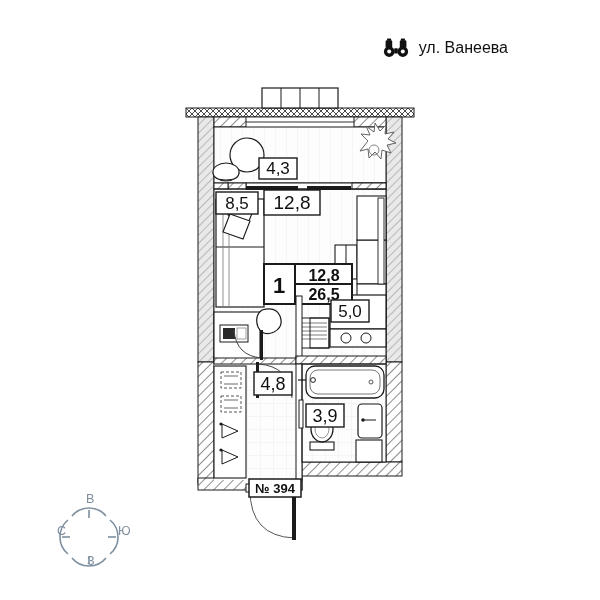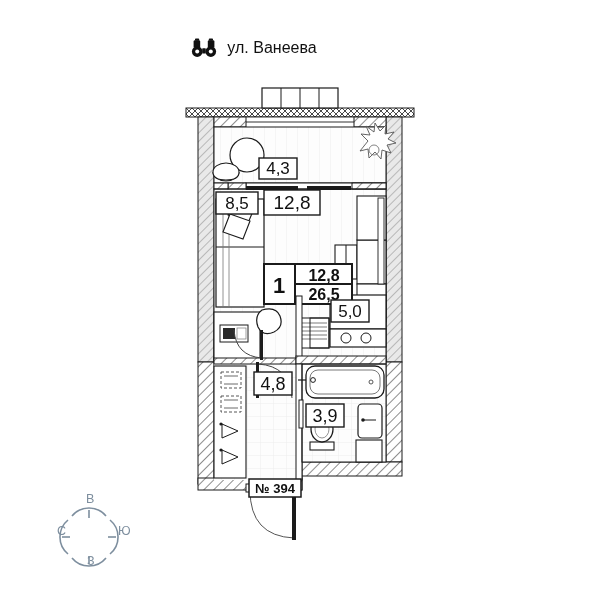--- a/index.html
+++ b/index.html
@@ -6,21 +6,21 @@
   body{
     width:600px;height:600px;
     background:#ffffff;
     font-family:"Liberation Sans", sans-serif;
     position:relative;overflow:hidden;
     color:#111;
   }
   
   #header{
     position:absolute;left:0;top:38px;width:508px;
-    display:flex;align-items:center;justify-content:center;gap:10px;
+    display:flex;align-items:center;justify-content:flex-end;gap:10px;
   }
   #street-icon{width:26px;height:20px;display:block;}
   
   #plan{position:absolute;left:0;top:0;width:600px;height:600px;}
   
   #compass{
     position:absolute;left:28px;top:492px;width:104px;height:100px;
     color:#7d8e9e;font-size:12px;
   }
   #compass svg{position:absolute;left:0;top:0;}

